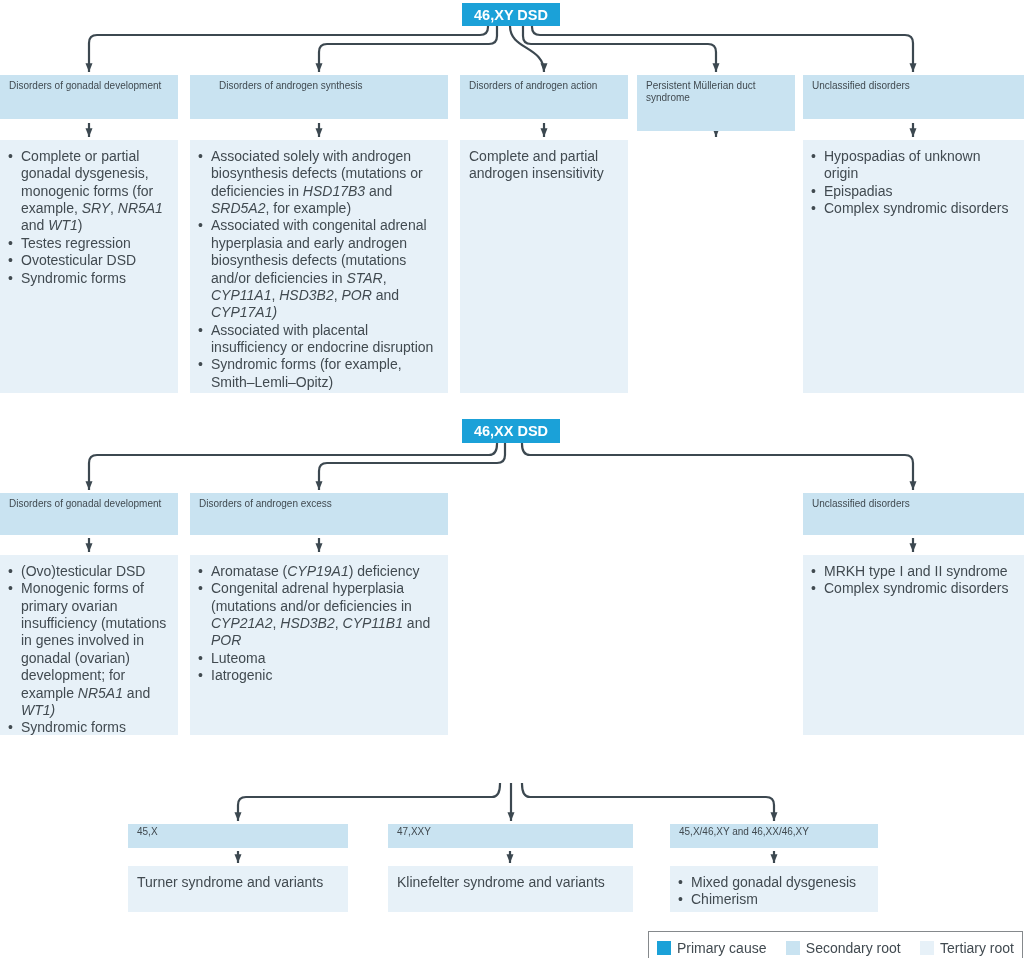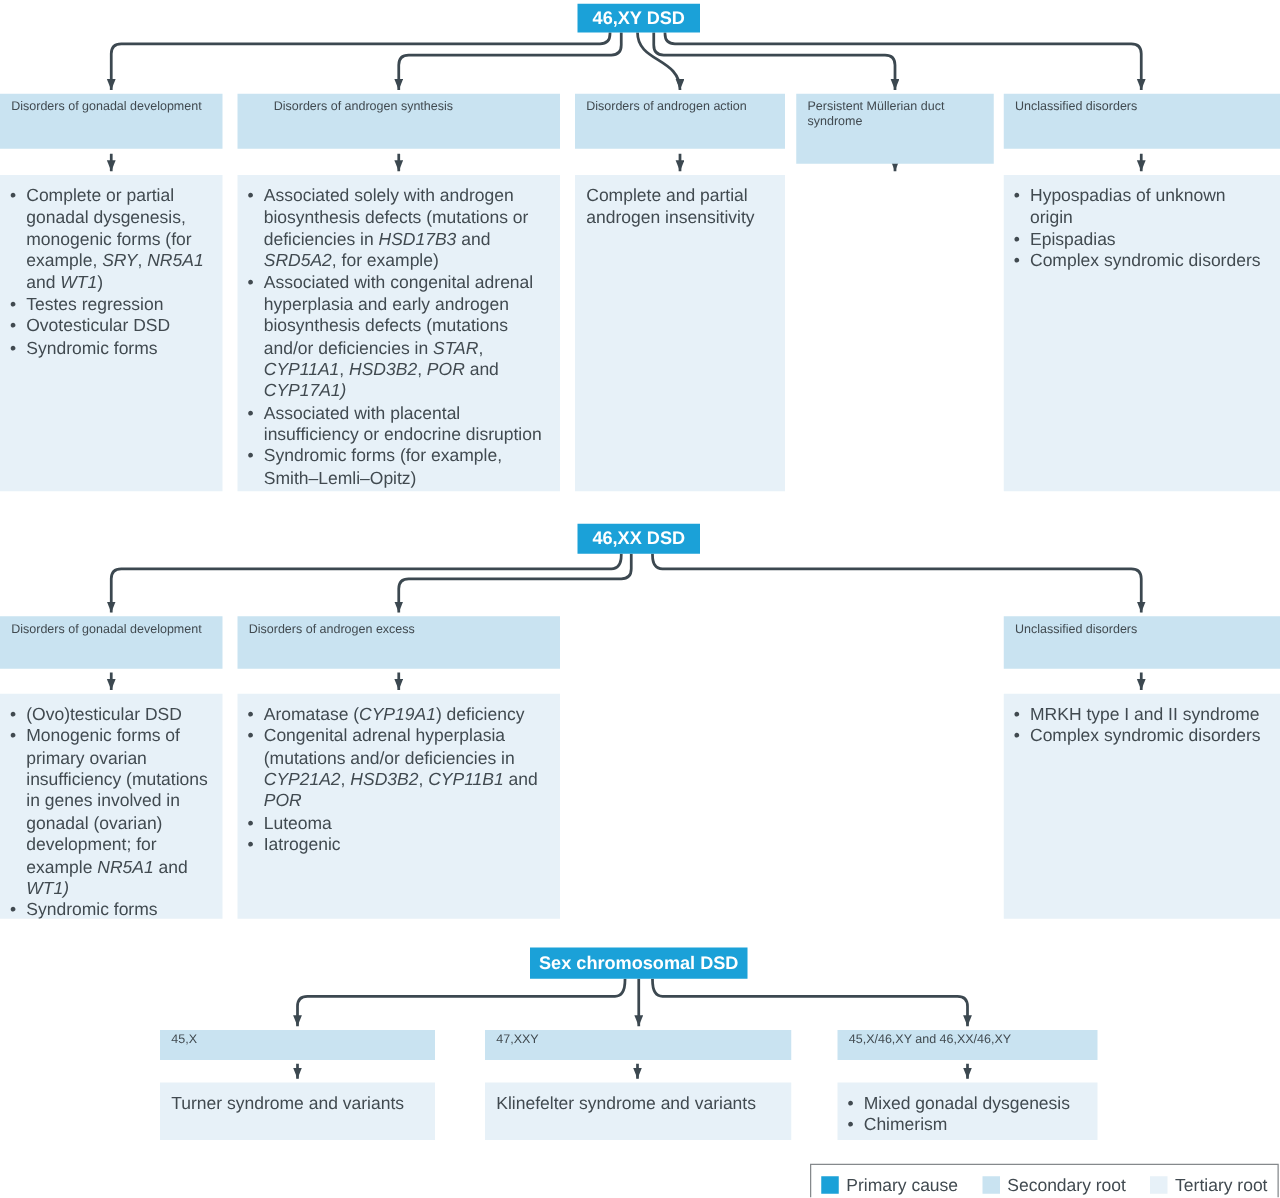--- a/index.html
+++ b/index.html
@@ -185,21 +185,20 @@
       <div class="li">
         <span class="dot">•</span>
         <span class="txt">MRKH type I and II syndrome</span>
       </div>
       <div class="li">
         <span class="dot">•</span>
         <span class="txt">Complex syndromic disorders</span>
       </div>
     </div>
 
-  <div class="box root" style="left:424px;top:758px;width:174px;height:25px;">Sex chromosomal DSD</div>
 
   <div class="box hdr hdr3" style="left:128px;top:824px;width:220px;height:24px;">45,X</div>
   <div class="box hdr hdr3" style="left:388px;top:824px;width:245px;height:24px;">47,XXY</div>
   <div class="box hdr hdr3" style="left:670px;top:824px;width:208px;height:24px;">45,X/46,XY and 46,XX/46,XY</div>
 
   <div class="box content" style="left:128px;top:866px;width:220px;height:46px;">
       <div class="plain">Turner syndrome and variants</div>
     </div>
   <div class="box content" style="left:388px;top:866px;width:245px;height:46px;">
       <div class="plain">Klinefelter syndrome and variants</div>

